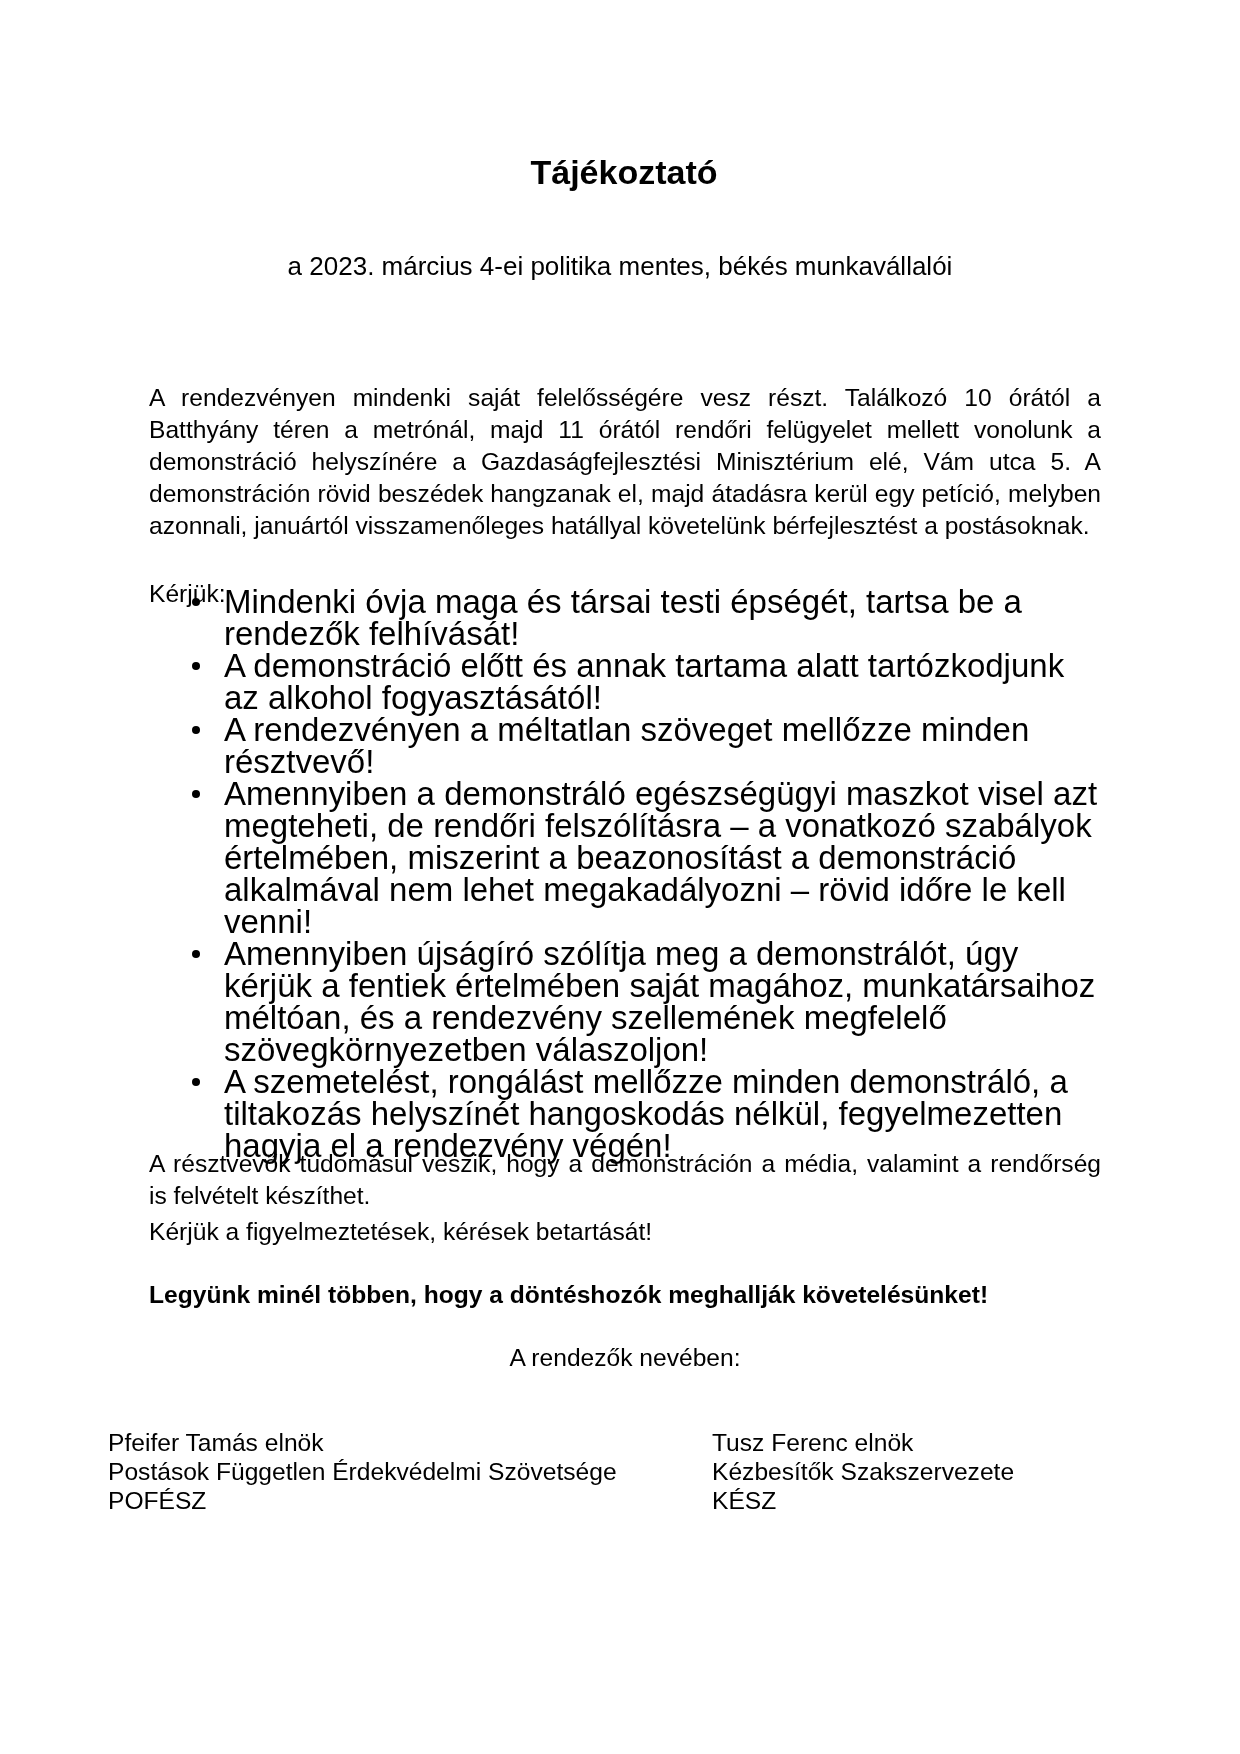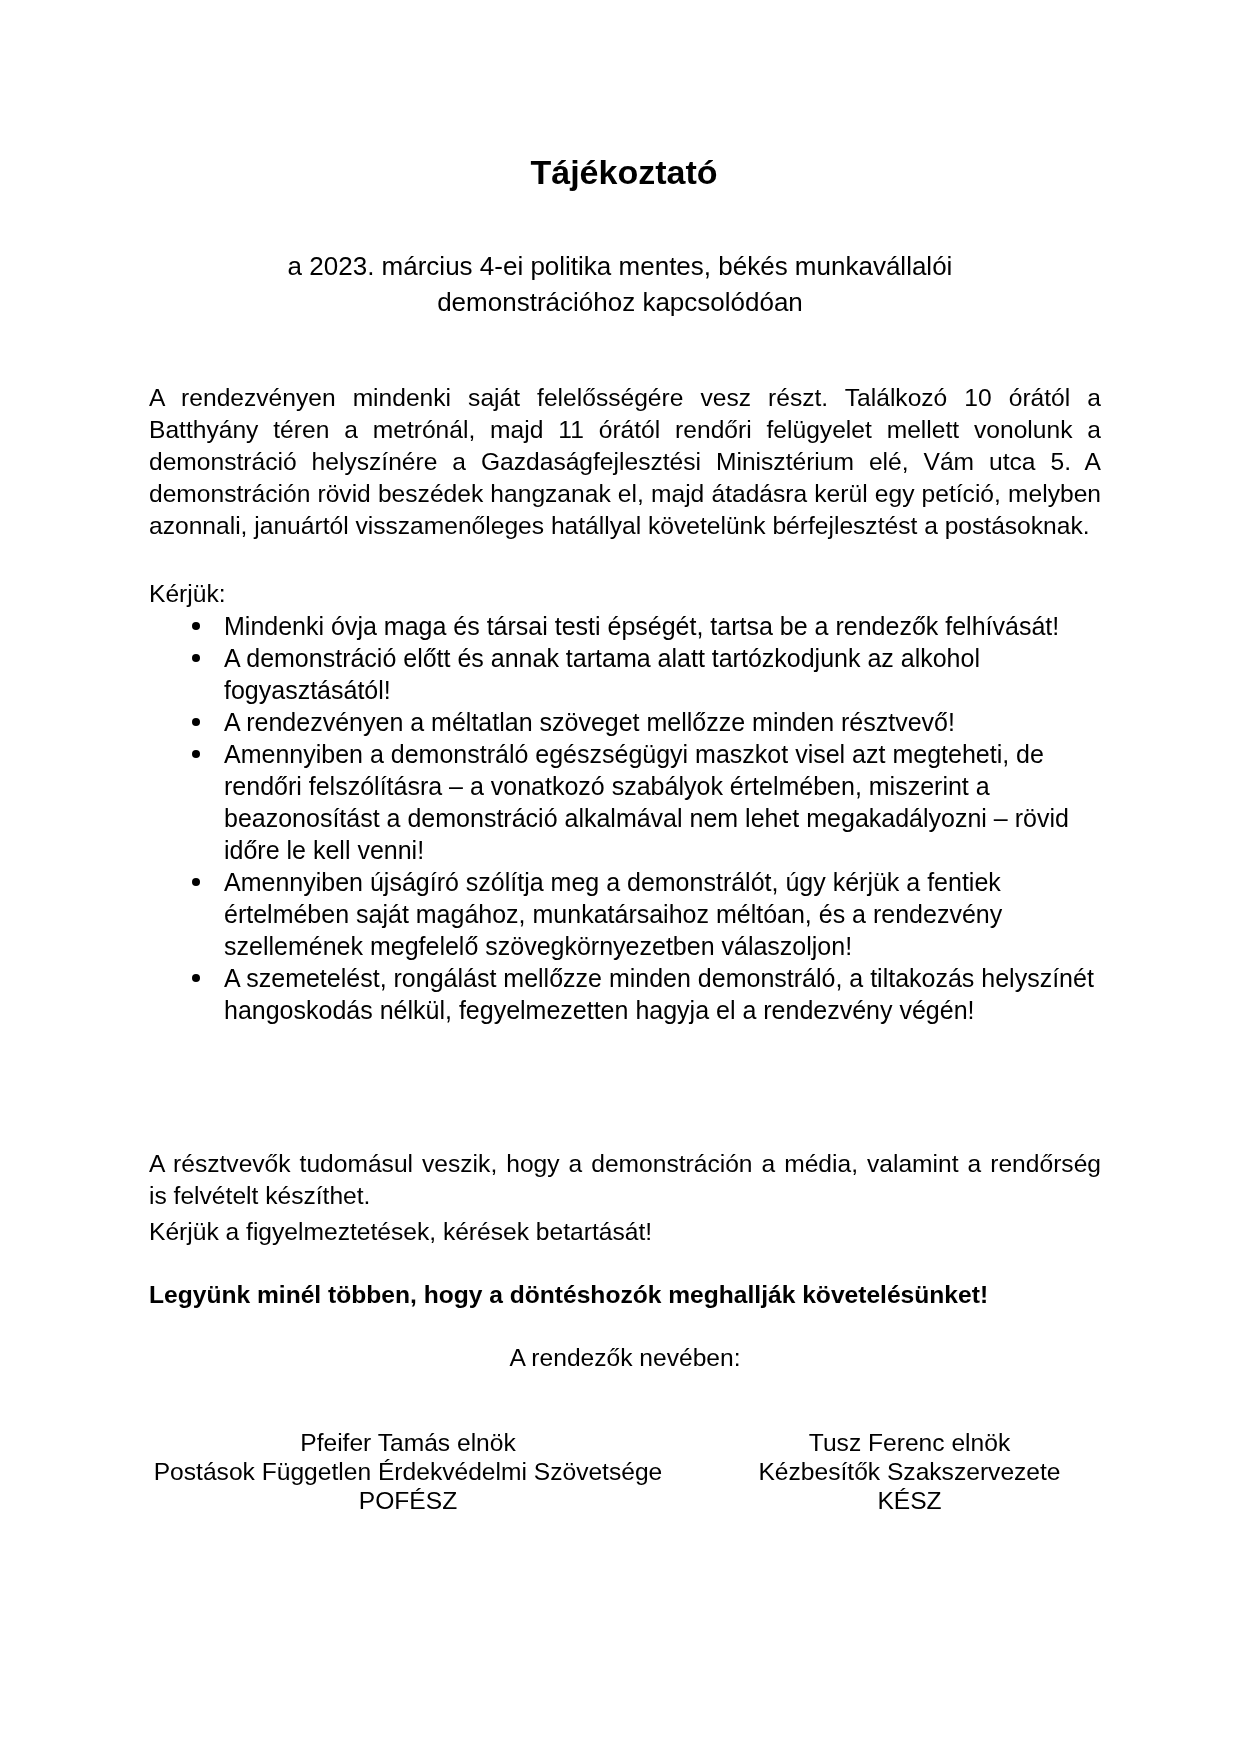--- a/index.html
+++ b/index.html
@@ -5,39 +5,38 @@
   html, body { margin:0; padding:0; background:#ffffff; }
   body { width:1240px; height:1754px; position:relative; overflow:hidden;
          font-family:"Liberation Sans", sans-serif; color:#000; }
   .abs { position:absolute; }
   .title { left:0; width:1240px; top:152px; text-align:center; font-weight:bold; font-size:34px; line-height:40px; padding-left:4px; }
   .subtitle { left:160px; width:920px; top:248px; text-align:center; font-size:26px; line-height:36px; }
   .para { left:149px; width:952px; font-size:24.6px; line-height:32px; }
   .justify { text-align:justify;margin-top:24px; }
   .para1 { top:358px; }
   .kerjuk { top:578px; }
-  ul.bullets { position:absolute; left:149px; top:610px; width:952px; margin:0; padding:0; list-style:none; font-size:25px; line-height:32px; }
+  ul.bullets { position:absolute; left:149px; top:586px; width:952px; margin:0; padding:0; list-style:none; font-size:33px; line-height:32px; }
   ul.bullets li { position:relative; padding-left:75px; }
   ul.bullets li .dot { position:absolute; left:43px; top:12px; width:8px; height:8px; border-radius:50%; background:#000; }
   .para2 { top:1124px; }
   .para3 { top:1216px; }
   .para4 { top:1279px; font-weight:bold; }
   .para5 { top:1342px;text-align:center; }
-  .sig { font-size:24.6px; line-height:29px; text-align:center; top:1428px; }
+  .sig { font-size:24.6px; line-height:29px; top:1428px; }
   .sig-left { left:108px; width:600px; }
   .sig-right { left:712px; width:395px; }
 </style>
 </head>
 <body>
 
 <div class="abs title">Tájékoztató</div>
 
 <div class="abs subtitle">
   <div>a 2023. március 4-ei politika mentes, békés munkavállalói</div>
-  <div>demonstrációhoz kapcsolódóan</div>
 </div>
 
 <div class="abs para para1 justify">A rendezvényen mindenki saját felelősségére vesz részt. Találkozó 10 órától a Batthyány téren a metrónál, majd 11 órától rendőri felügyelet mellett vonolunk a demonstráció helyszínére a Gazdaságfejlesztési Minisztérium elé, Vám utca 5. A demonstráción rövid beszédek hangzanak el, majd átadásra kerül egy petíció, melyben azonnali, januártól visszamenőleges hatállyal követelünk bérfejlesztést a postásoknak.</div>
 
 <div class="abs para kerjuk">Kérjük:</div>
 
 <ul class="bullets">
   <li><span class="dot"></span><span>Mindenki óvja maga és társai testi épségét, tartsa be a rendezők felhívását!</span></li>
   <li><span class="dot"></span><span>A demonstráció előtt és annak tartama alatt tartózkodjunk az alkohol fogyasztásától!</span></li>
   <li><span class="dot"></span><span>A rendezvényen a méltatlan szöveget mellőzze minden résztvevő!</span></li>

